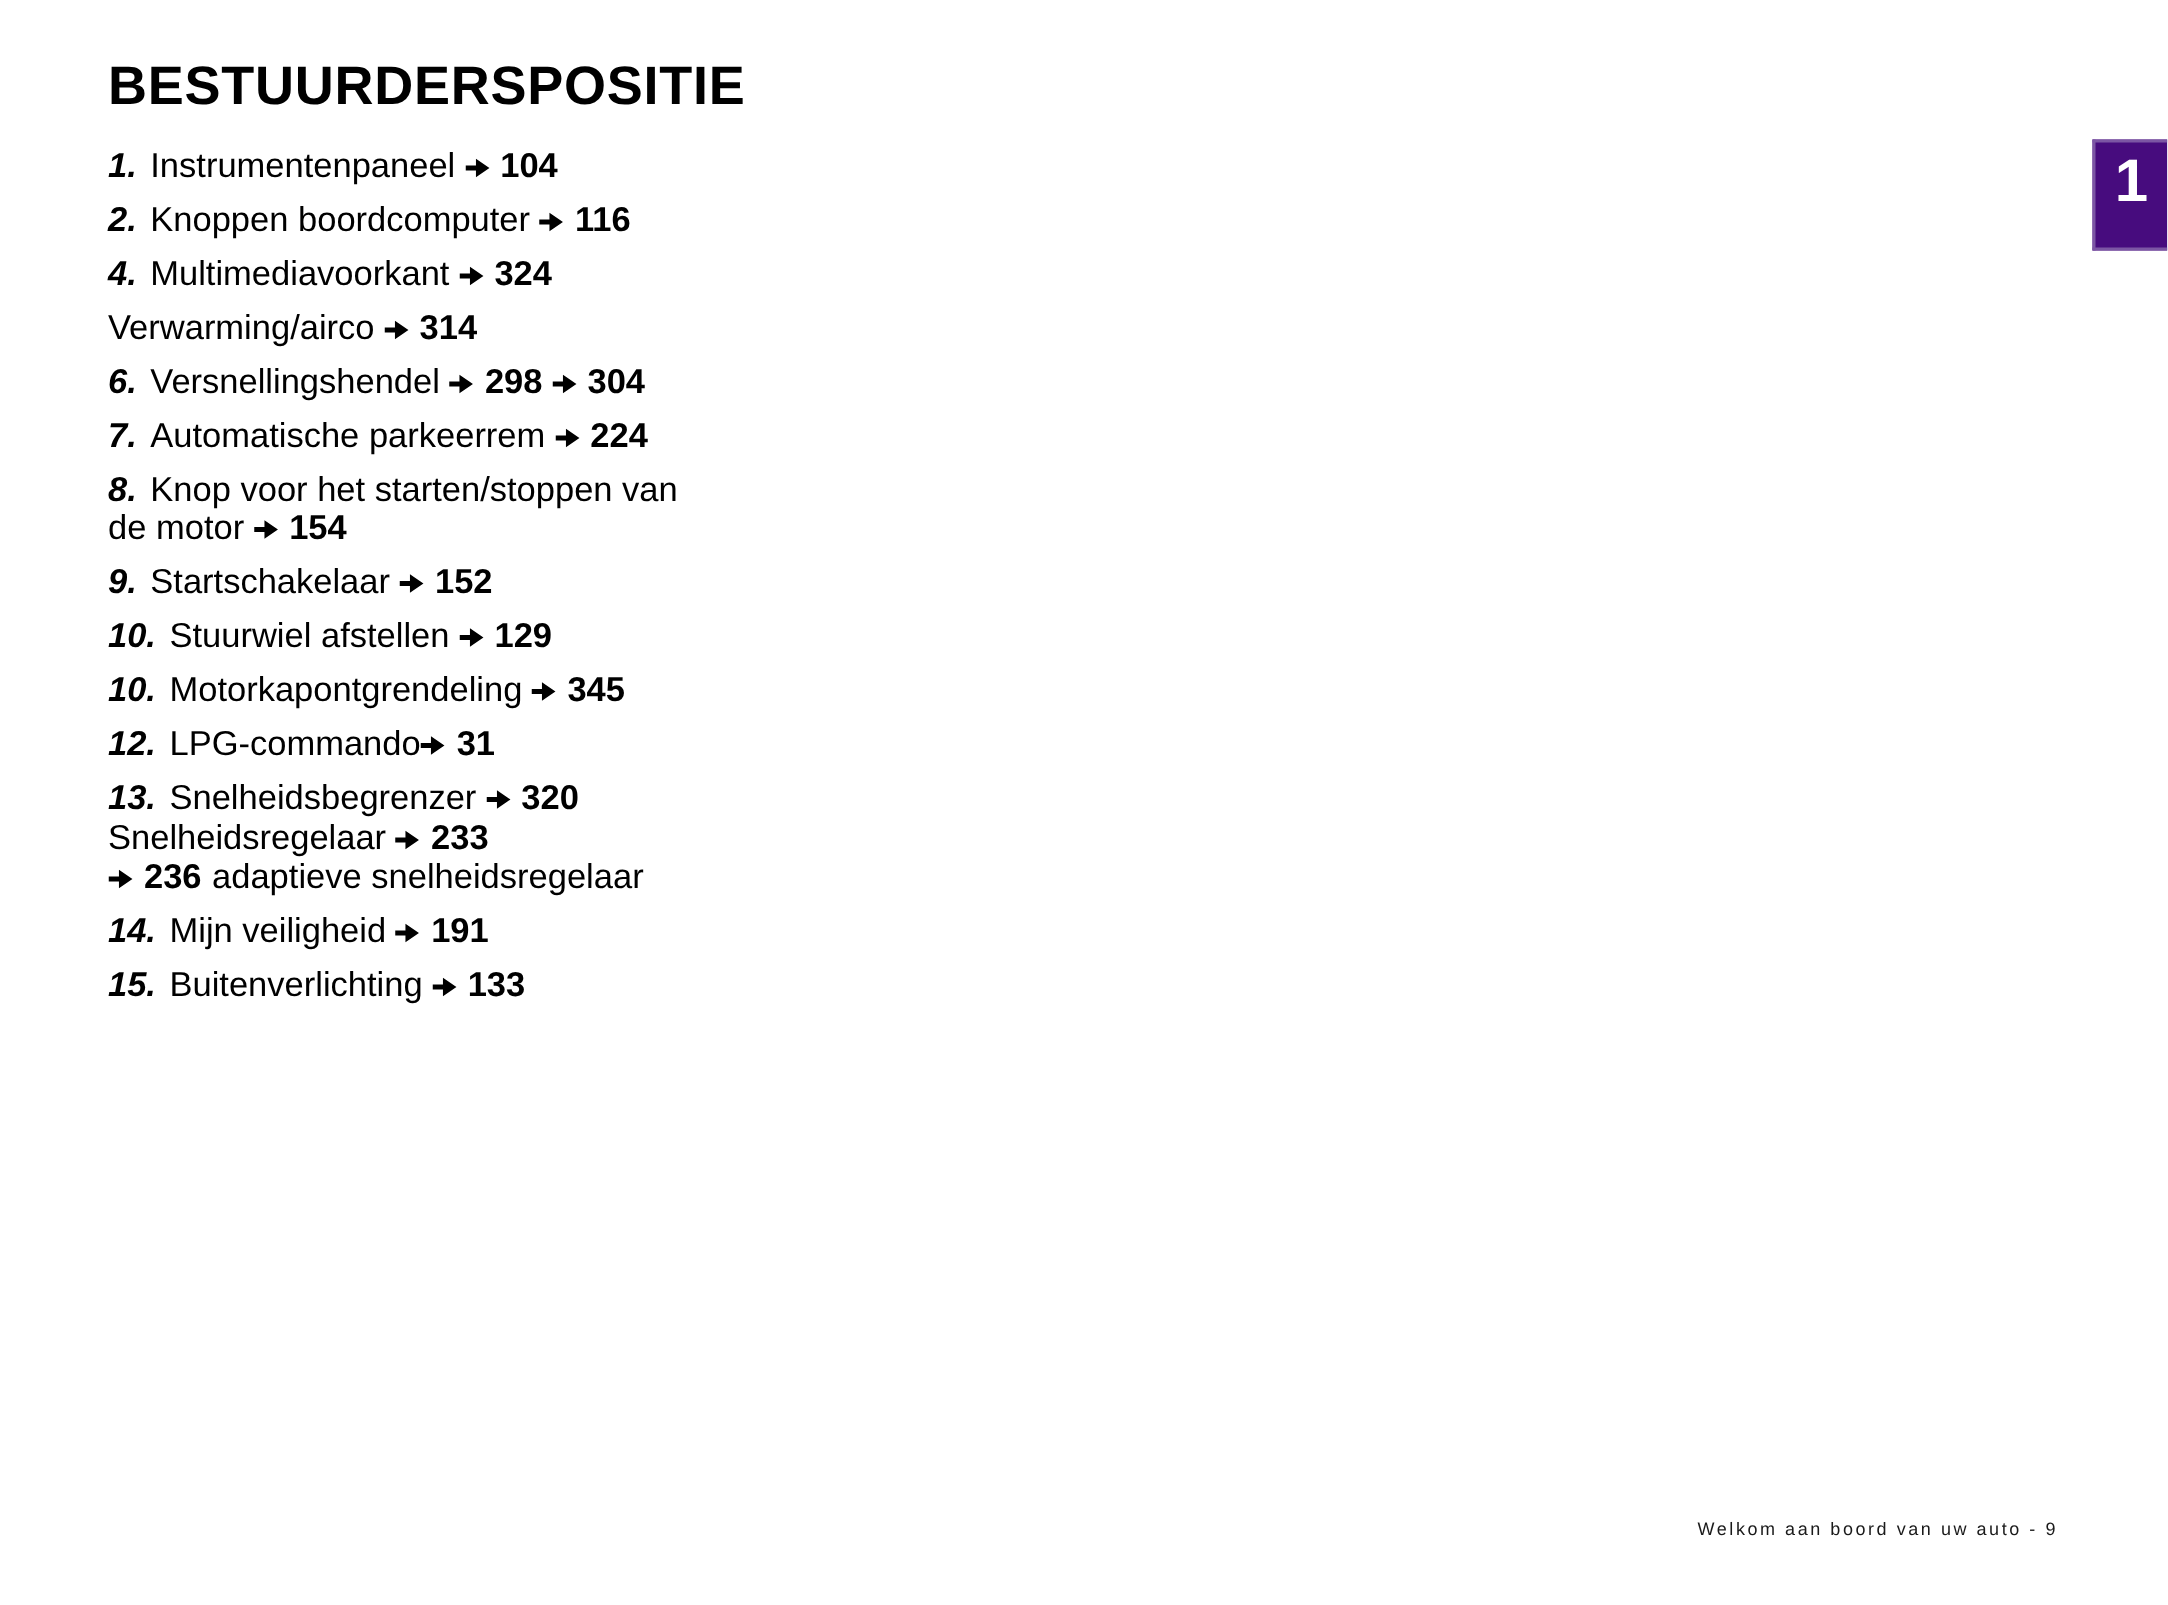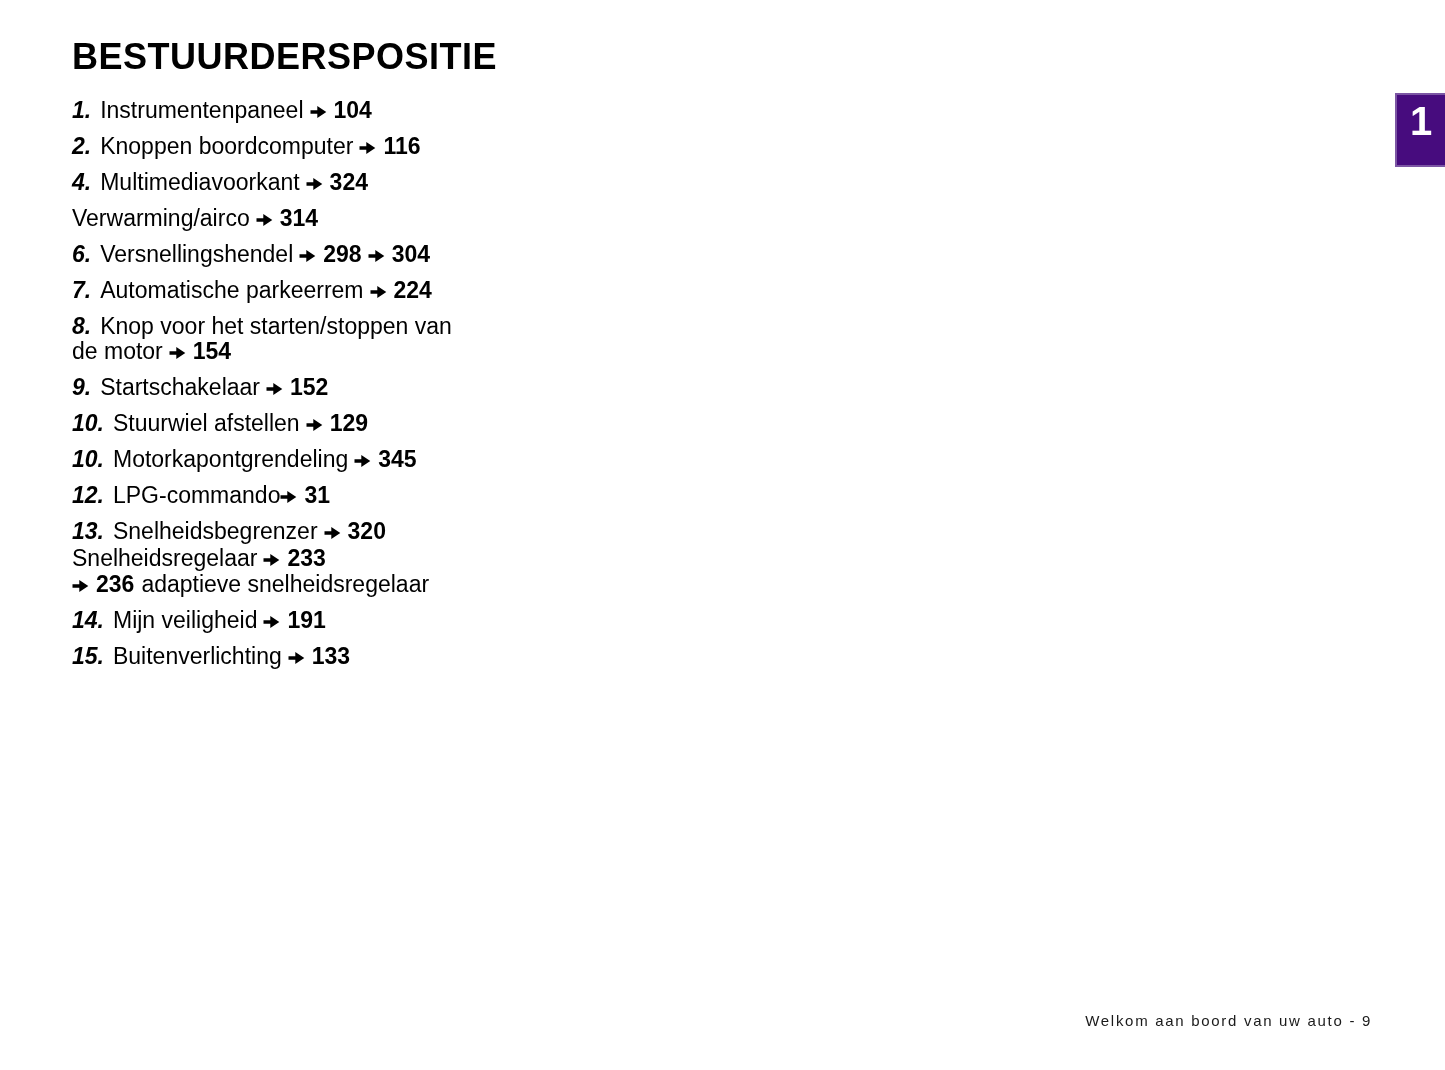--- a/index.html
+++ b/index.html
@@ -66,21 +66,21 @@
     text-align: center;
     font-size: 40px;
     line-height: 1;
     font-weight: 700;
     padding-top: 6px;
   }
   .footer {
     position: absolute;
     right: 73px;
     top: 1012px;
-    font-size: 15px;
+    font-size: 12px;
     letter-spacing: 1.7px;
     color: #1a1a1a;
     white-space: nowrap;
   }
 </style>
 </head>
 <body>
 
 <div class="page">
 

